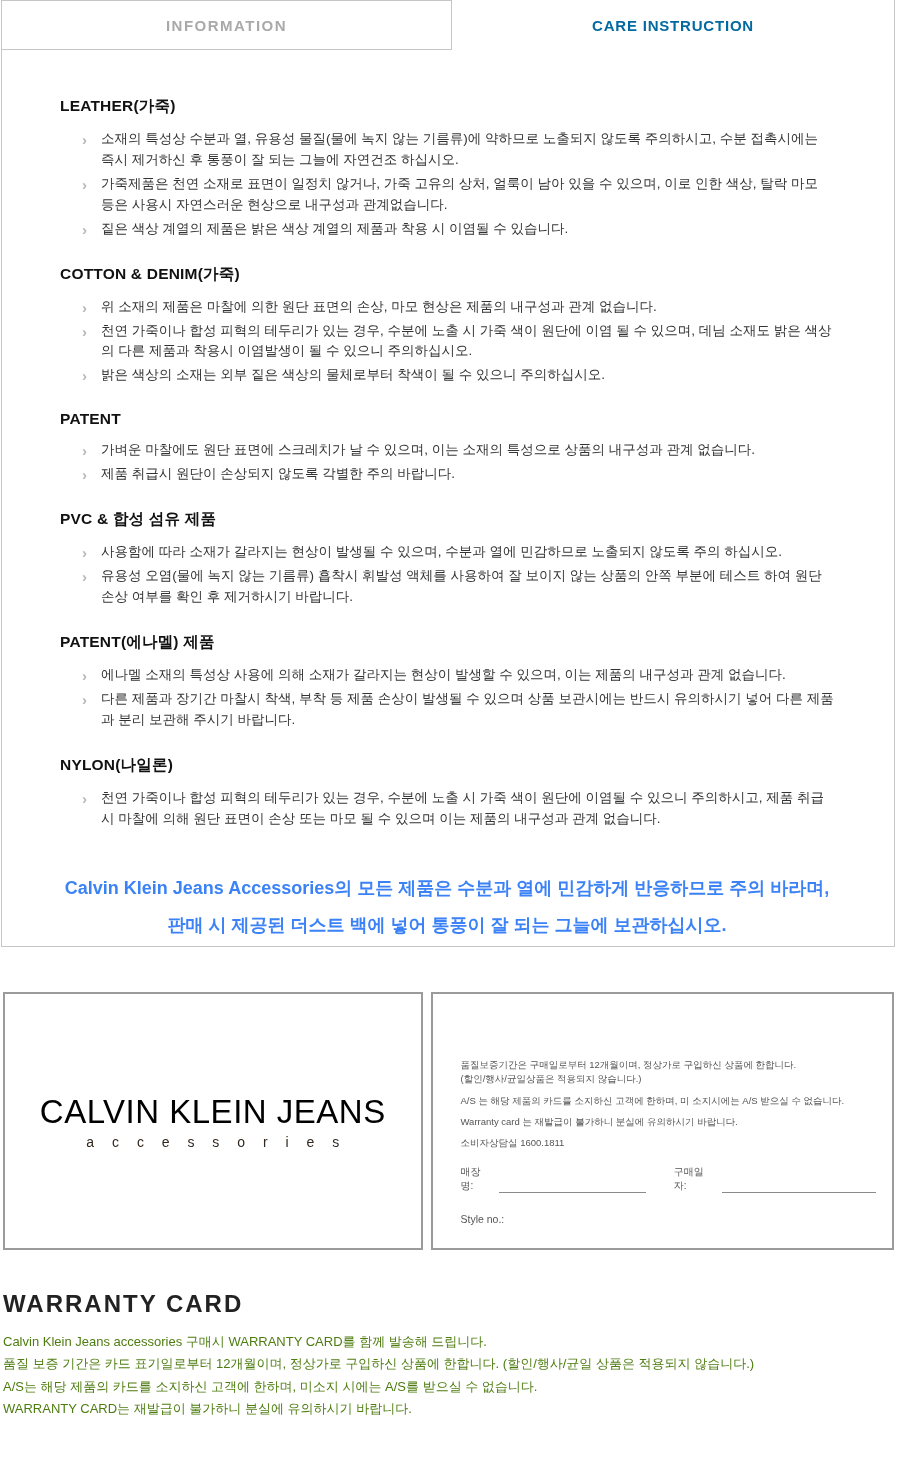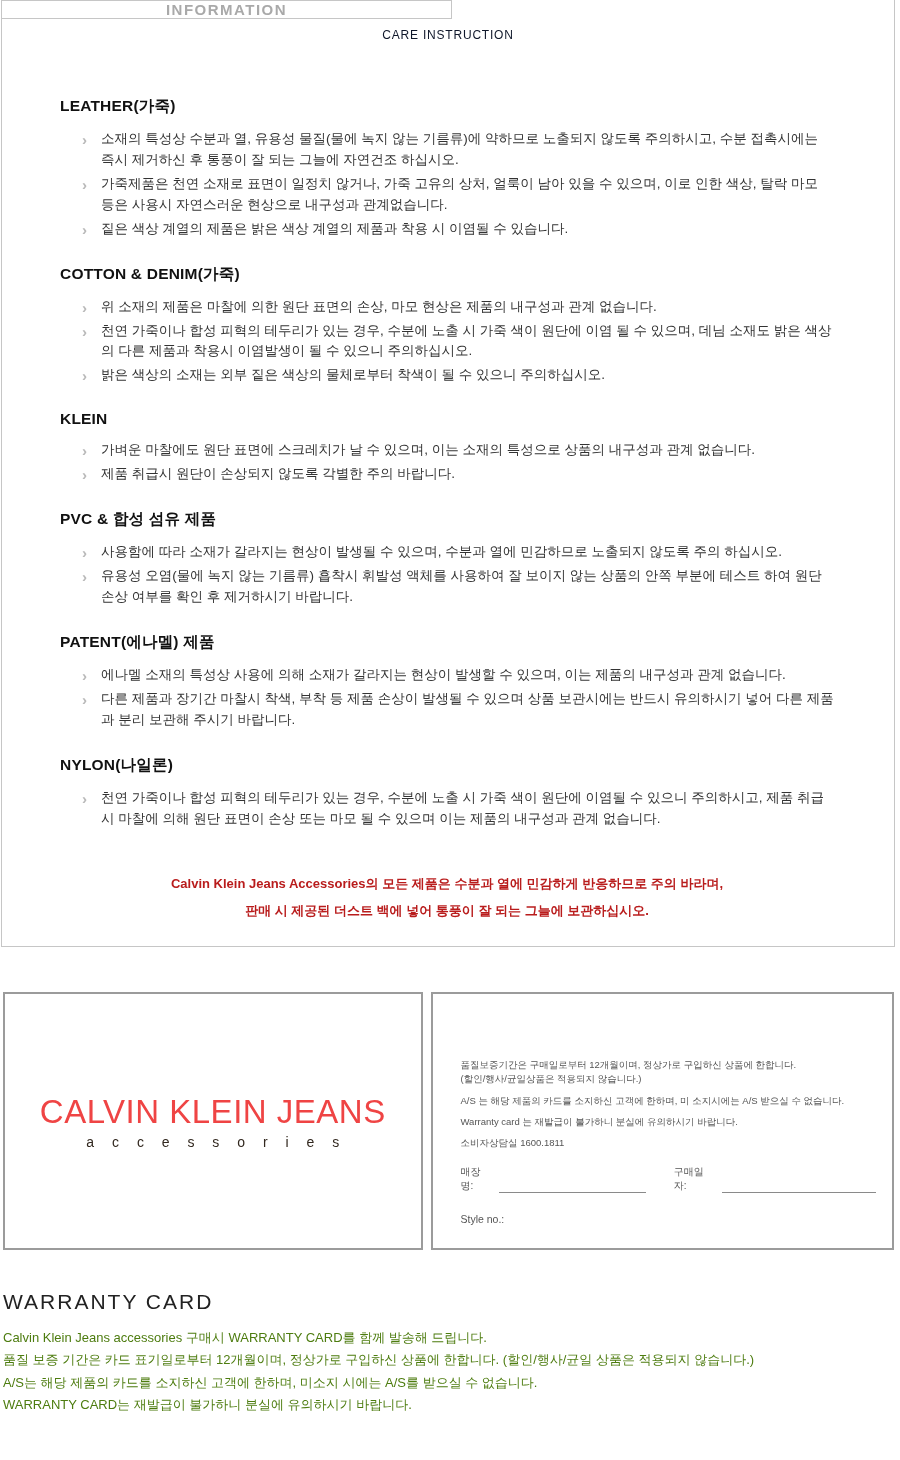--- a/index.html
+++ b/index.html
@@ -9,34 +9,34 @@
     background: #ffffff;
     font-family: "Liberation Sans", sans-serif;
     color: #333;
   }
   .sheet {
     margin: 0 5px 0 1px;
     border-left: 1px solid #c6c6c6;
     border-right: 1px solid #c6c6c6;
     border-bottom: 1px solid #c6c6c6;
   }
-  .tabs { display: flex; height: 50px; flex-direction: column; }
+  .tabs { display: flex; height: 50px; }
   .tab-info {
     width: 450px;
     border-top: 1px solid #c6c6c6;
     border-right: 1px solid #c6c6c6;
     border-bottom: 1px solid #c6c6c6;
     display: flex; align-items: center; justify-content: center;
     color: #a9a9a9; font-weight: bold; font-size: 15px; letter-spacing: 1.5px;
     cursor: pointer;
   }
   .tab-care {
     flex: 1;
     display: flex; align-items: center; justify-content: center;
-    color: #0f172a; font-weight: normal; font-size: 12px; letter-spacing: 0.8px;
+    color: #0369a1; font-weight: bold; font-size: 15px; letter-spacing: 0.8px;
     cursor: pointer;
   }
   .panel-content {
     height: 896px;
     padding: 46px 60px 0 58px;
     overflow: hidden;
   }
   .section-title {
     font-size: 15.5px; font-weight: bold; color: #111;
     margin: 24px 0 12px 0; letter-spacing: 0.2px;
@@ -45,49 +45,49 @@
   .care-list { list-style: none; margin: 0; padding: 0 0 0 22px; }
   .care-list li {
     position: relative; padding-left: 19px;
     font-size: 13.5px; color: #333; line-height: 1.55; margin-bottom: 3px;
   }
   .chev {
     position: absolute; left: 0; top: -1px;
     color: #b9b9b9; font-weight: bold; font-size: 15px;
   }
   .notice {
-    text-align: center; font-weight: bold; font-size: 13px;
-    color: #b91c1c; line-height: 2.1; margin-top: 40px;
+    text-align: center; font-weight: bold; font-size: 18px;
+    color: #3b82f6; line-height: 2.1; margin-top: 40px;
   }
   .cards { display: flex; gap: 8px; margin: 45px 6px 0 3px; }
   .card {
     flex: 1; height: 258px; background: #fff;
     border: 2px solid #9b9b9b;
   }
   .card-front { display: flex; flex-direction: column; align-items: center; justify-content: center; }
   .brand {
-    font-size: 33px; color: #ef4444; letter-spacing: 0.5px; font-weight: 400;
+    font-size: 33px; color: #000000; letter-spacing: 0.5px; font-weight: 400;
     white-space: nowrap;
   }
   .sub-brand {
     font-size: 14px; letter-spacing: 7px; color: #32281f; margin-top: 3px;
     text-indent: 7px;
   }
   .card-back { padding: 64px 16px 0 28px; color: #555; font-size: 9.5px; }
   .cb-line { margin: 0 0 8px 0; line-height: 1.4; }
   .cb-line.tight { margin-bottom: 1px; }
   .form-row { display: flex; align-items: flex-end; margin-top: 16px; font-size: 10px; color: #555; }
   .fill-line { display: inline-block; border-bottom: 1px solid #8a8a8a; height: 11px; margin-left: 6px; }
   .fill-store { width: 148px; }
   .fill-date { width: 155px; }
   .gap { width: 28px; }
   .style-no { margin-top: 20px; font-size: 10.5px; color: #555; }
   .warranty { margin: 40px 0 0 3px; }
   .warranty-title {
-    font-size: 21px; font-weight: 400; letter-spacing: 2px;
+    font-size: 24px; font-weight: 700; letter-spacing: 2px;
     color: #222; margin: 0 0 13px 0;
   }
   .warranty p { margin: 0; font-size: 13px; line-height: 1.72; color: #4d7c0f; }
 </style>
 </head>
 <body>
 
 <div class="sheet">
   <div class="tabs">
     <div class="tab-info">INFORMATION</div>
@@ -103,21 +103,21 @@
       <li><span class="chev">›</span><span>짙은 색상 계열의 제품은 밝은 색상 계열의 제품과 착용 시 이염될 수 있습니다.</span></li>
     </ul>
 
     <h3 class="section-title">COTTON &amp; DENIM(가죽)</h3>
     <ul class="care-list">
       <li><span class="chev">›</span><span>위 소재의 제품은 마찰에 의한 원단 표면의 손상, 마모 현상은 제품의 내구성과 관계 없습니다.</span></li>
       <li><span class="chev">›</span><span>천연 가죽이나 합성 피혁의 테두리가 있는 경우, 수분에 노출 시 가죽 색이 원단에 이염 될 수 있으며, 데님 소재도 밝은 색상의 다른 제품과 착용시 이염발생이 될 수 있으니 주의하십시오.</span></li>
       <li><span class="chev">›</span><span>밝은 색상의 소재는 외부 짙은 색상의 물체로부터 착색이 될 수 있으니 주의하십시오.</span></li>
     </ul>
 
-    <h3 class="section-title">KLEIN</h3>
+    <h3 class="section-title">PATENT</h3>
     <ul class="care-list">
       <li><span class="chev">›</span><span>가벼운 마찰에도 원단 표면에 스크레치가 날 수 있으며, 이는 소재의 특성으로 상품의 내구성과 관계 없습니다.</span></li>
       <li><span class="chev">›</span><span>제품 취급시 원단이 손상되지 않도록 각별한 주의 바랍니다.</span></li>
     </ul>
 
     <h3 class="section-title">PVC &amp; 합성 섬유 제품</h3>
     <ul class="care-list">
       <li><span class="chev">›</span><span>사용함에 따라 소재가 갈라지는 현상이 발생될 수 있으며, 수분과 열에 민감하므로 노출되지 않도록 주의 하십시오.</span></li>
       <li><span class="chev">›</span><span>유용성 오염(물에 녹지 않는 기름류) 흡착시 휘발성 액체를 사용하여 잘 보이지 않는 상품의 안쪽 부분에 테스트 하여 원단 손상 여부를 확인 후 제거하시기 바랍니다.</span></li>
     </ul>

